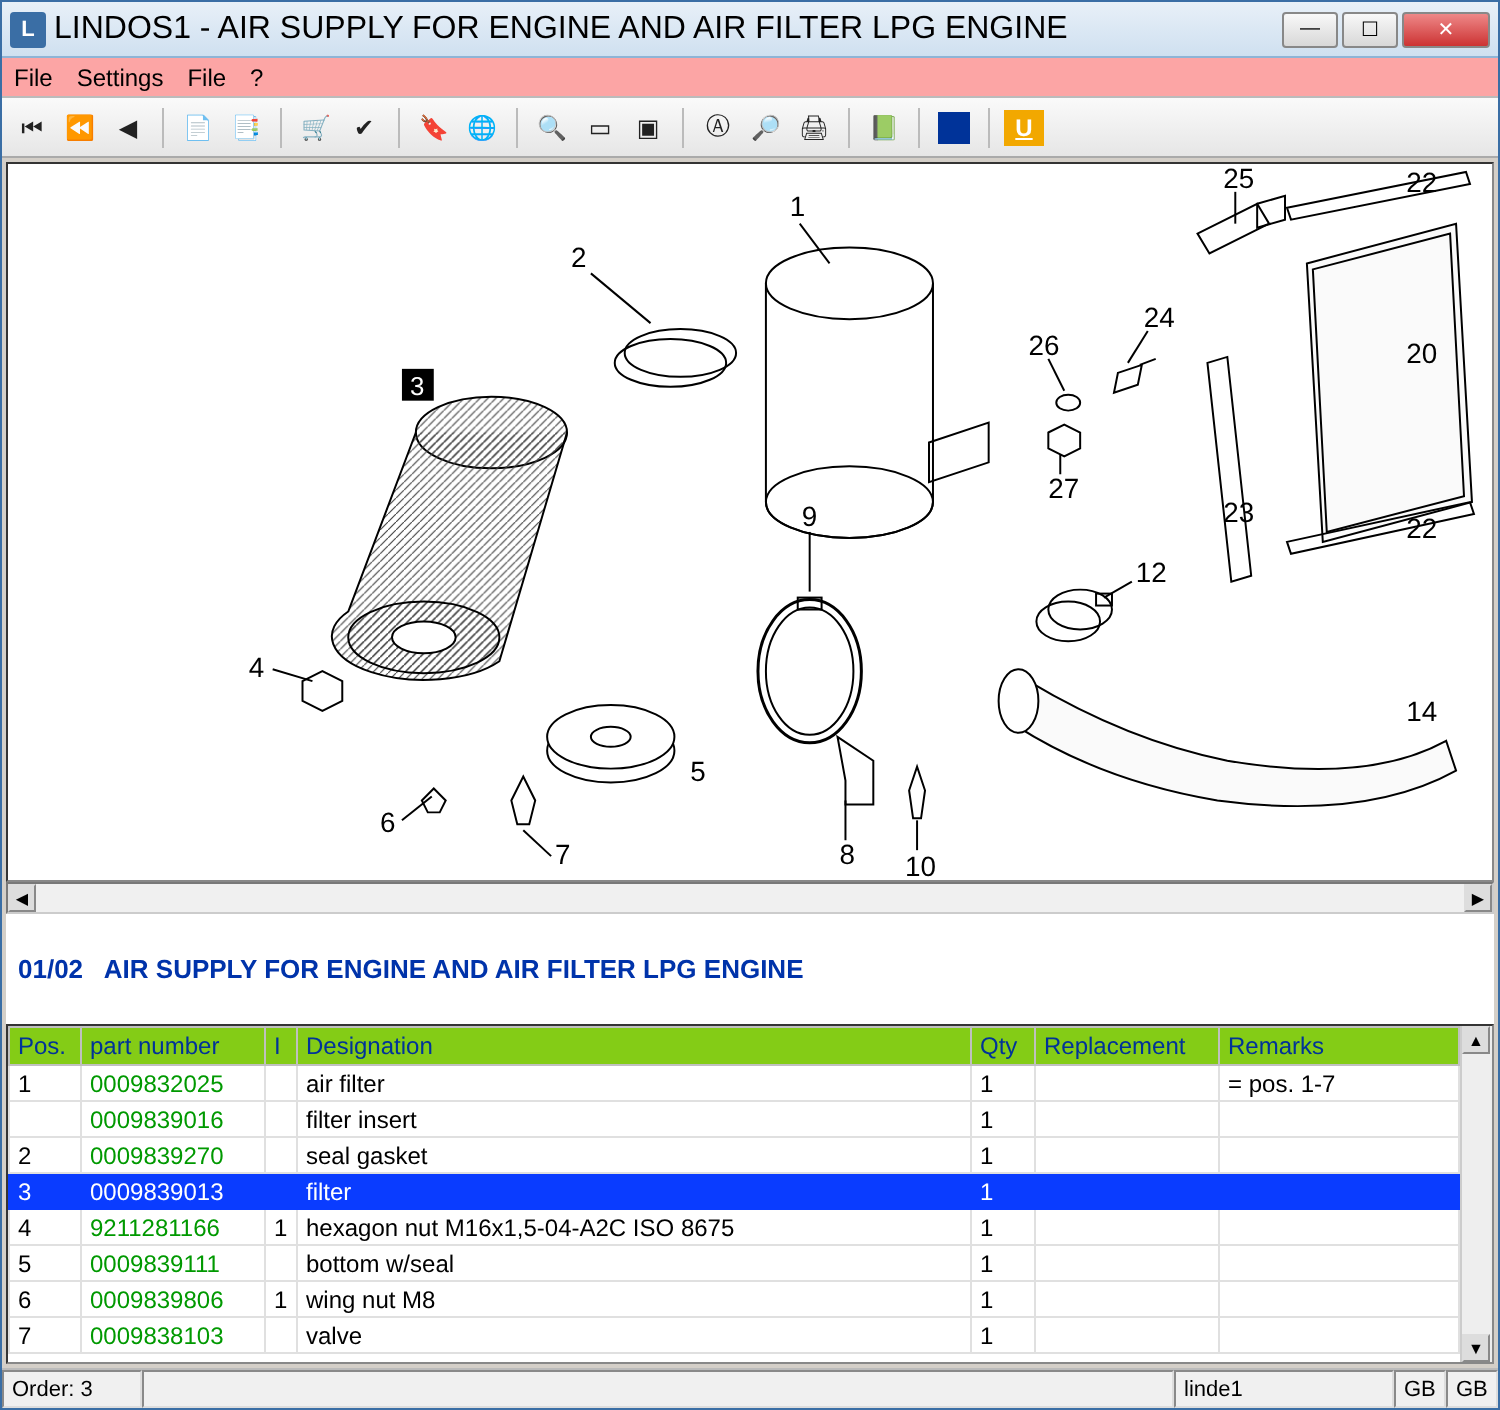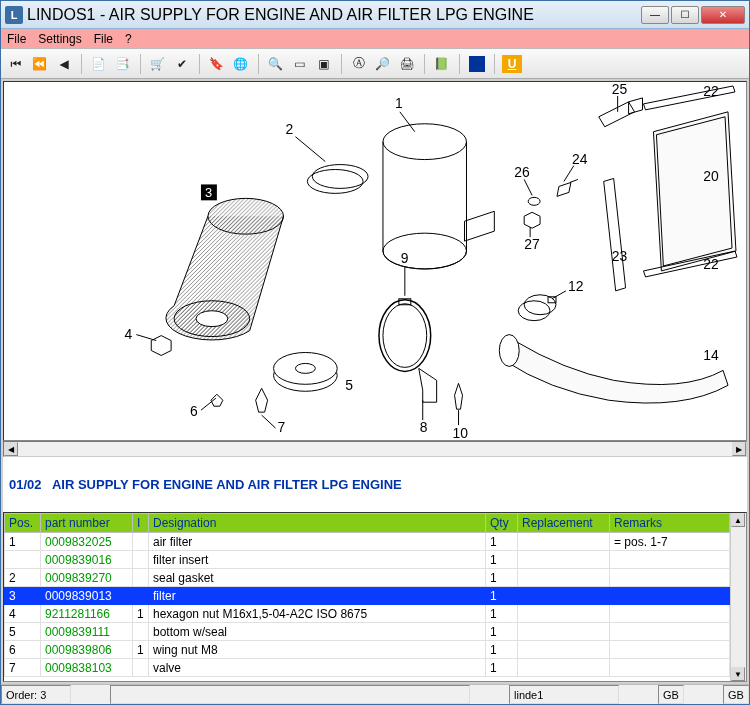--- a/index.html
+++ b/index.html
@@ -29,21 +29,21 @@
 .grid-wrap { flex:1; background:#fff; border:1px inset #888; position:relative; overflow:hidden; display:flex; }
 .grid { flex:1; overflow:hidden; }
 table { border-collapse: collapse; width: 100%; font-size: 12px; }
 th { background:#84cc16; border:1px solid #c0c0c0; text-align:left; padding:2px 4px; color:#003399; font-weight:normal; position:sticky; top:0; }
 td { border:1px solid #e0e0e0; padding:1px 4px; height:18px; }
 tr.sel td { background:#0a3cff; color:#fff; border-color:#0a3cff; }
 .partnum { color:#009900; }
 .vscroll { width:16px; background:#eee; border-left:1px solid #ccc; position:relative;}
 .vscroll .arrow{width:14px;height:14px;border:1px outset #ddd;background:#ddd;display:flex;align-items:center;justify-content:center;font-size:8px;cursor:pointer;position:absolute;left:0;}
 .vscroll .arrow.u{top:0;} .vscroll .arrow.d{bottom:0;}
-.statusbar { height: 20px; background:#f0f0f0; border-top:1px solid #bbb; display:flex;gap:39px; }
+.statusbar { height: 20px; background:#f0f0f0; border-top:1px solid #bbb; display:flex; }
 .status-cell { border:1px inset #ddd; padding:1px 4px; font-size:11px; display:flex; align-items:center; }
 </style>
 </head>
 <body>
 
 <div class="window">
   <div class="titlebar">
     <div class="titlebar-icon">L</div>
     <div class="titlebar-text">LINDOS1 - AIR SUPPLY FOR ENGINE AND AIR FILTER LPG ENGINE</div>
     <div class="win-btns">

